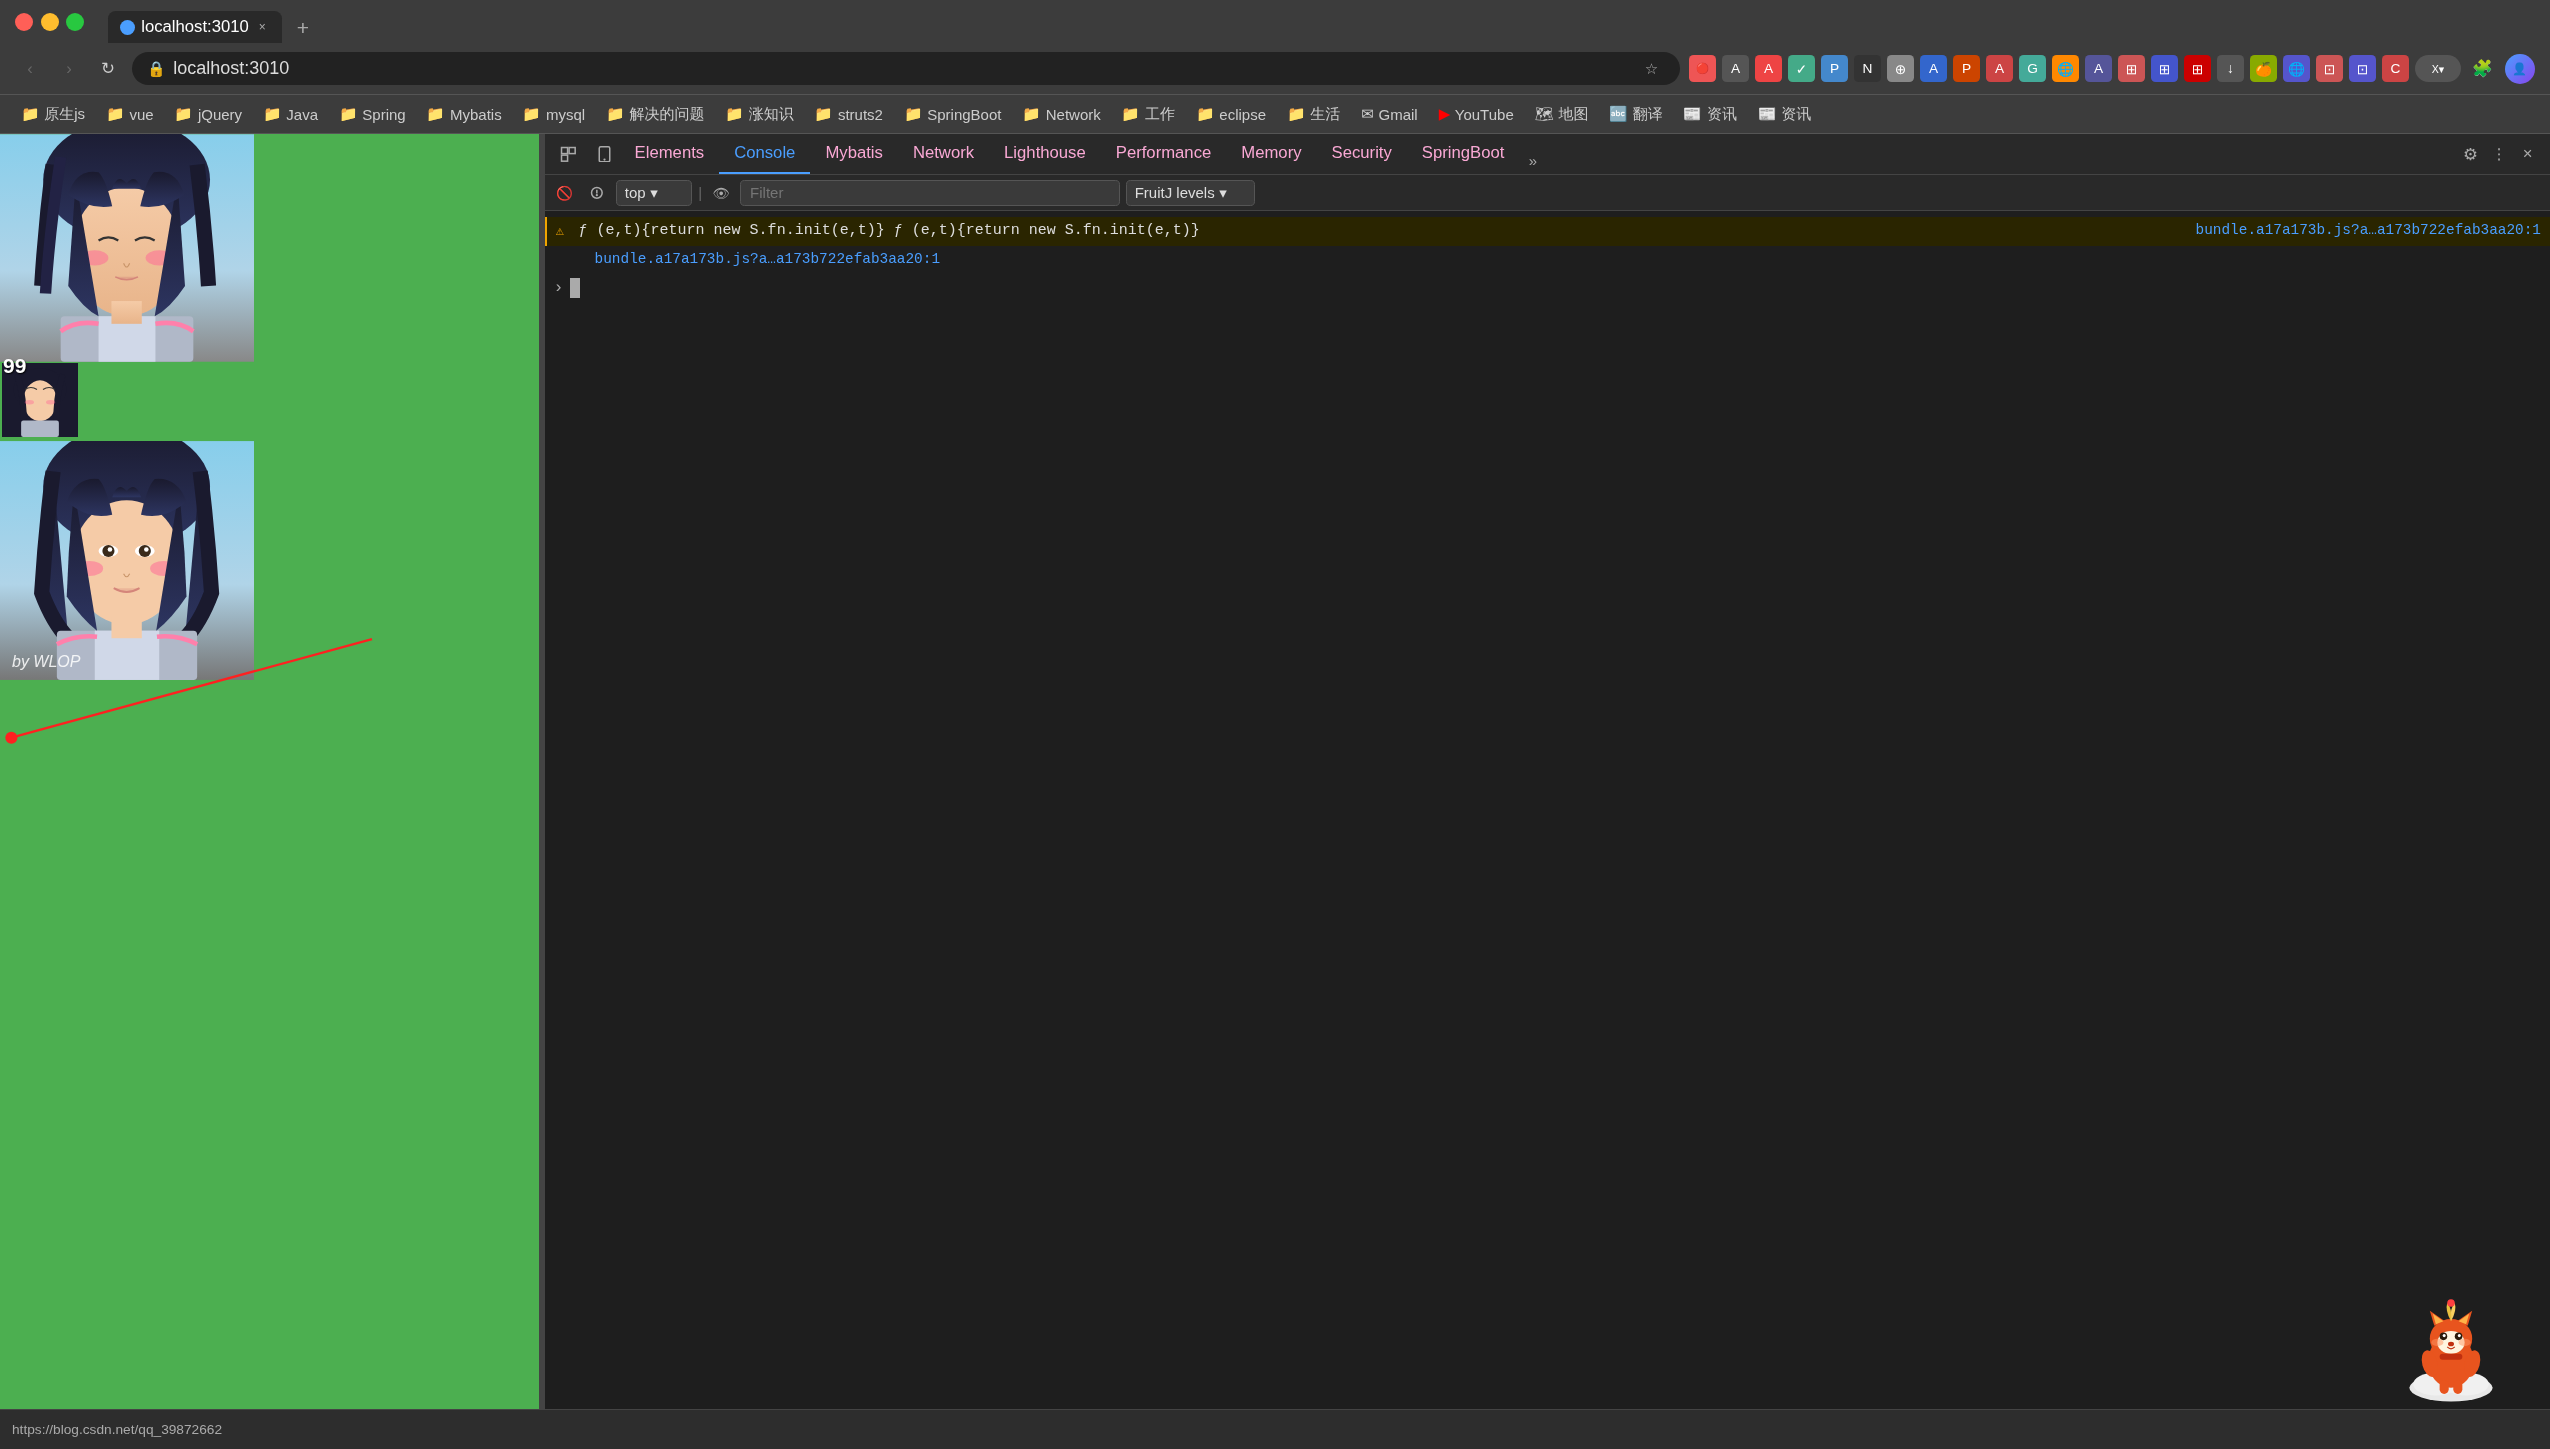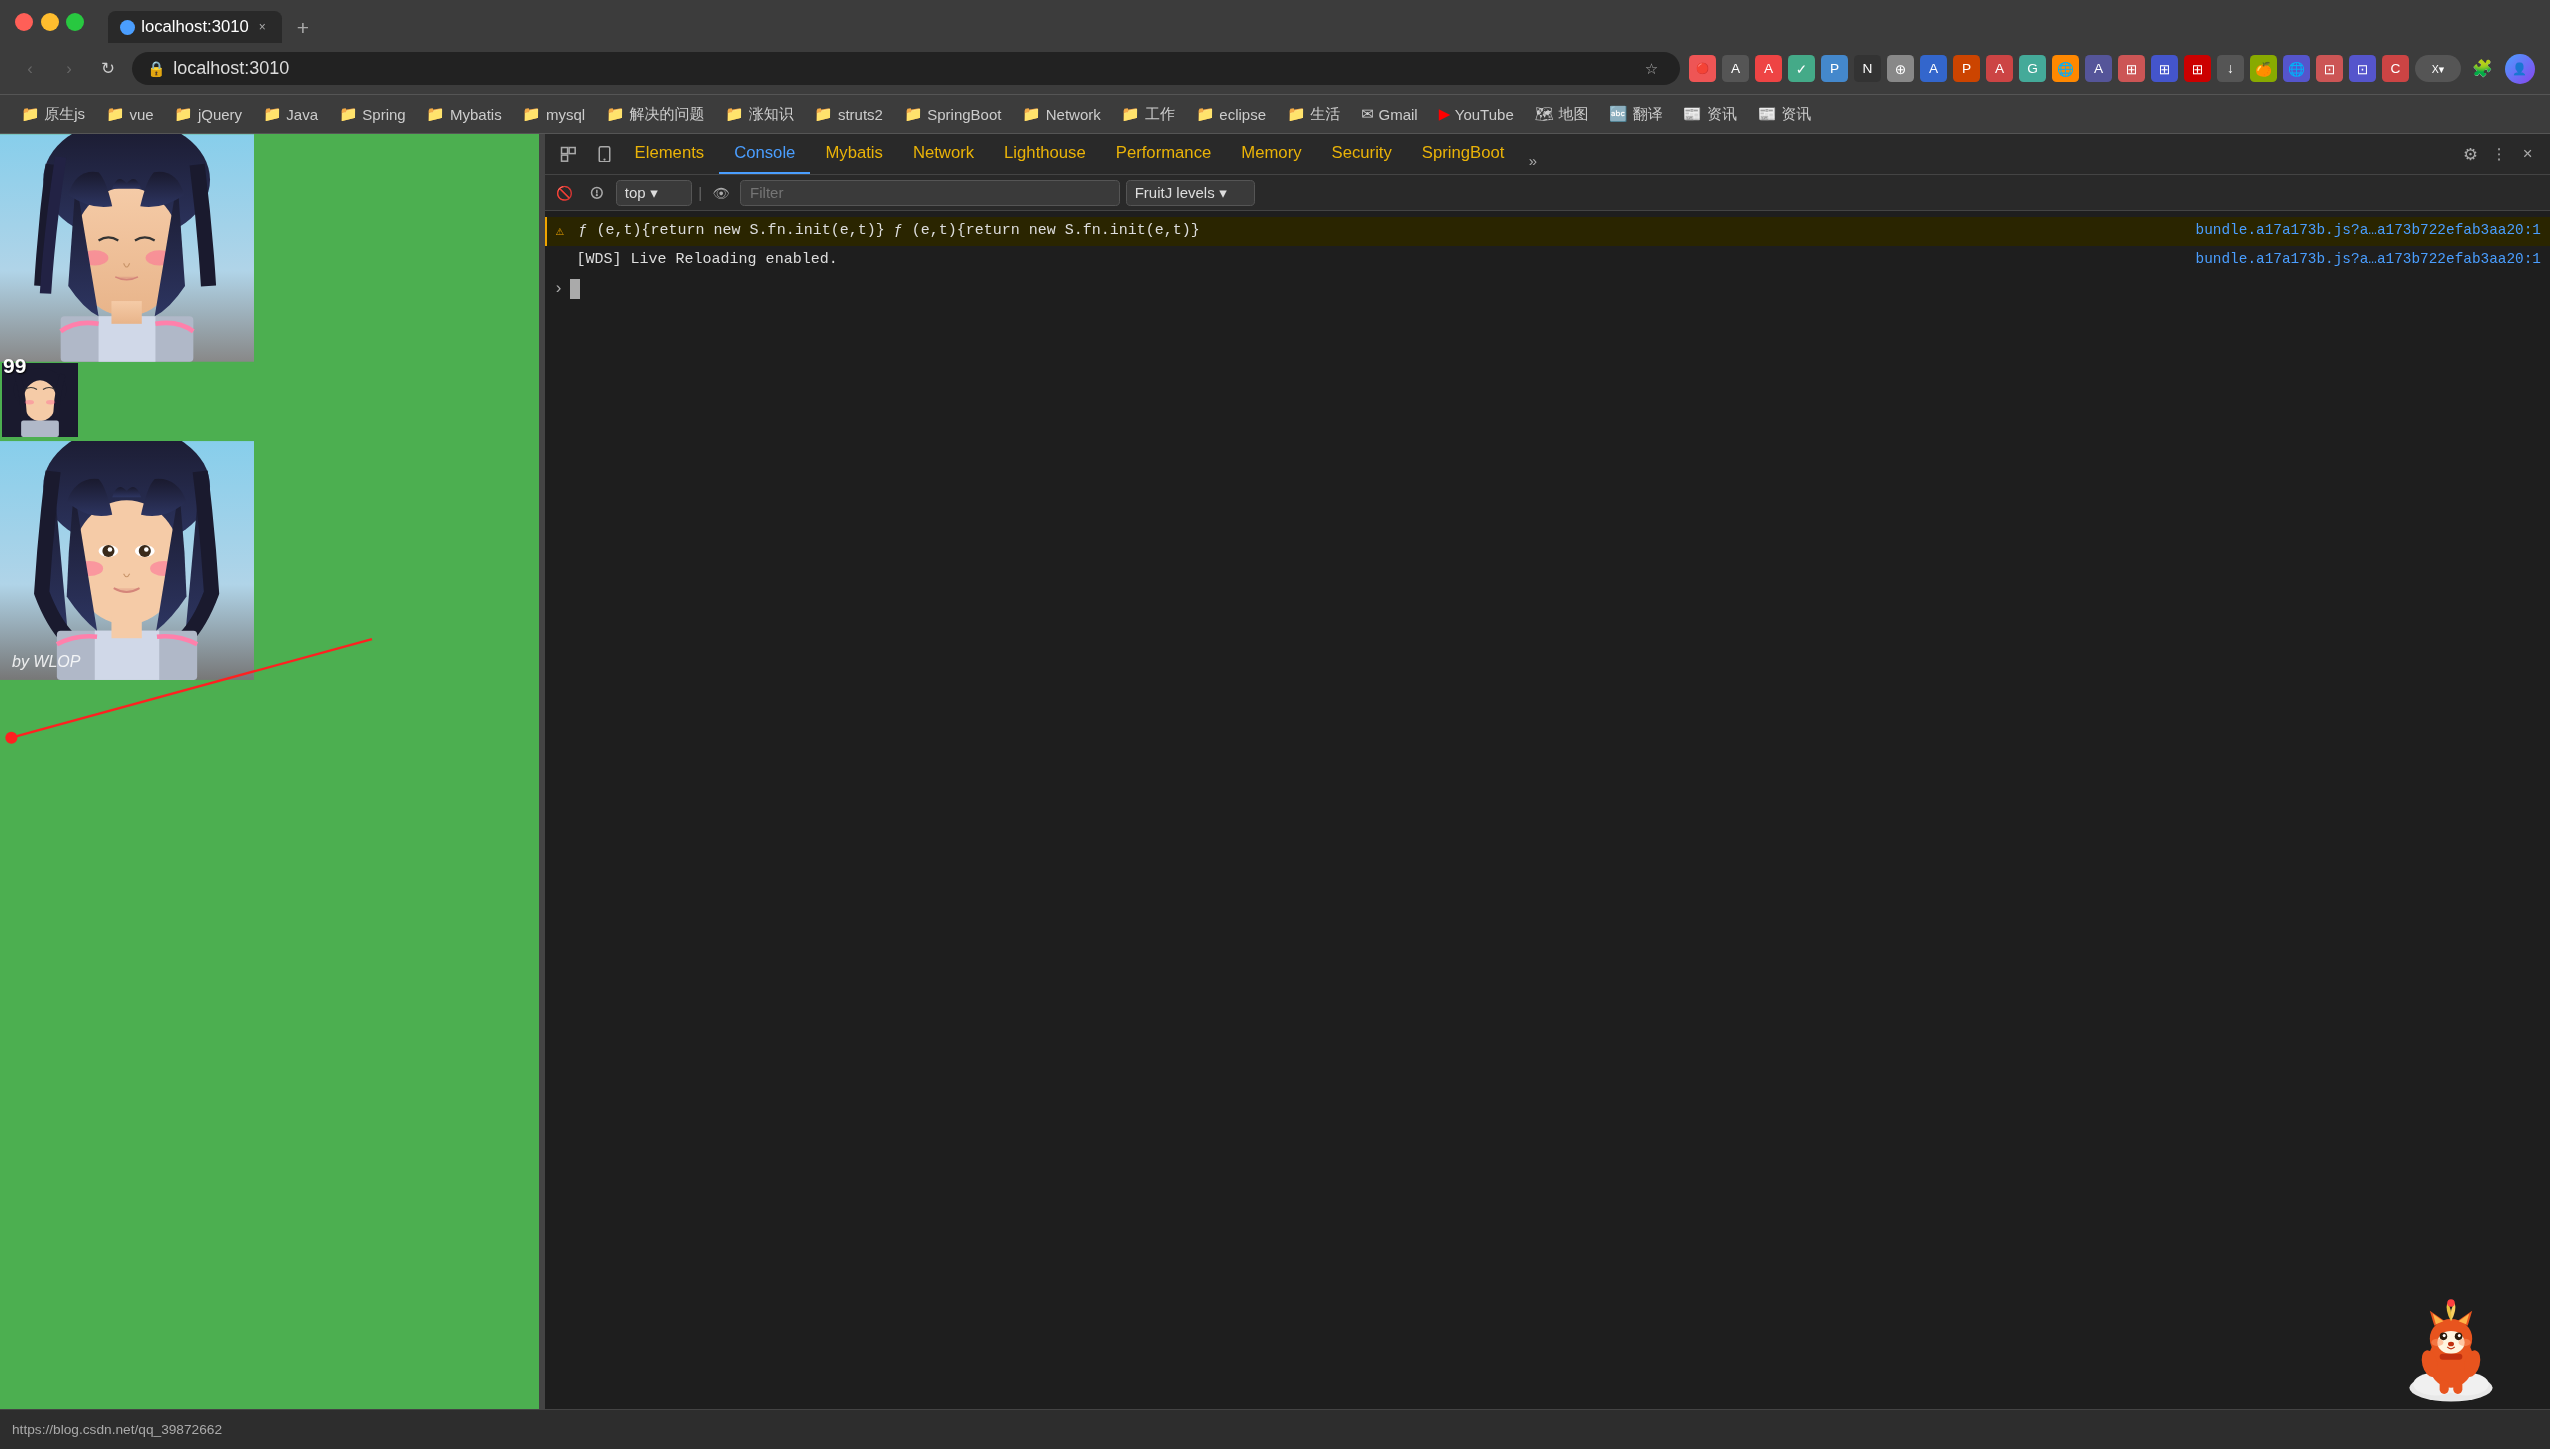--- a/index.html
+++ b/index.html
@@ -289,21 +289,21 @@
       align-items: flex-end;
       gap: 0;
       flex: 1;
       height: 100%;
     }
     .devtools-tab {
       padding: 0 15px;
       height: 100%;
       display: flex; align-items: center;
       font-size: 16.7px;
-      color: #eab308;
+      color: #f9a8d4;
       cursor: pointer;
       border-bottom: 2.3px solid transparent;
       white-space: nowrap;
     }
     .devtools-tab.active {
       color: #4a9eff;
       border-bottom-color: #4a9eff;
     }
     .devtools-tab-more {
       width: 27px; height: 27px;
@@ -856,23 +856,20 @@
       <div class="console-row warn">
         <div class="console-icon-cell" style="color:#f0a500; font-size:13.7px;">⚠</div>
         <div class="console-text-cell">
           <span style="color:#ddd;">ƒ (e,t){return new S.fn.init(e,t)}  ƒ (e,t){return new S.fn.init(e,t)}</span>
         </div>
         <a class="console-link">bundle.a17a173b.js?a…a173b722efab3aa20:1</a>
       </div>
 
       <div class="console-row">
         <div class="console-icon-cell"></div>
-        <div class="console-text-cell">
-          <span style="color:#ddd;">[WDS] Live Reloading enabled.</span>
-        </div>
         <a class="console-link">bundle.a17a173b.js?a…a173b722efab3aa20:1</a>
       </div>
 
       <div class="console-prompt-row">
         <span class="console-prompt-icon">›</span>
         <span class="console-prompt-cursor"></span>
       </div>
 
     </div>
   </div>

